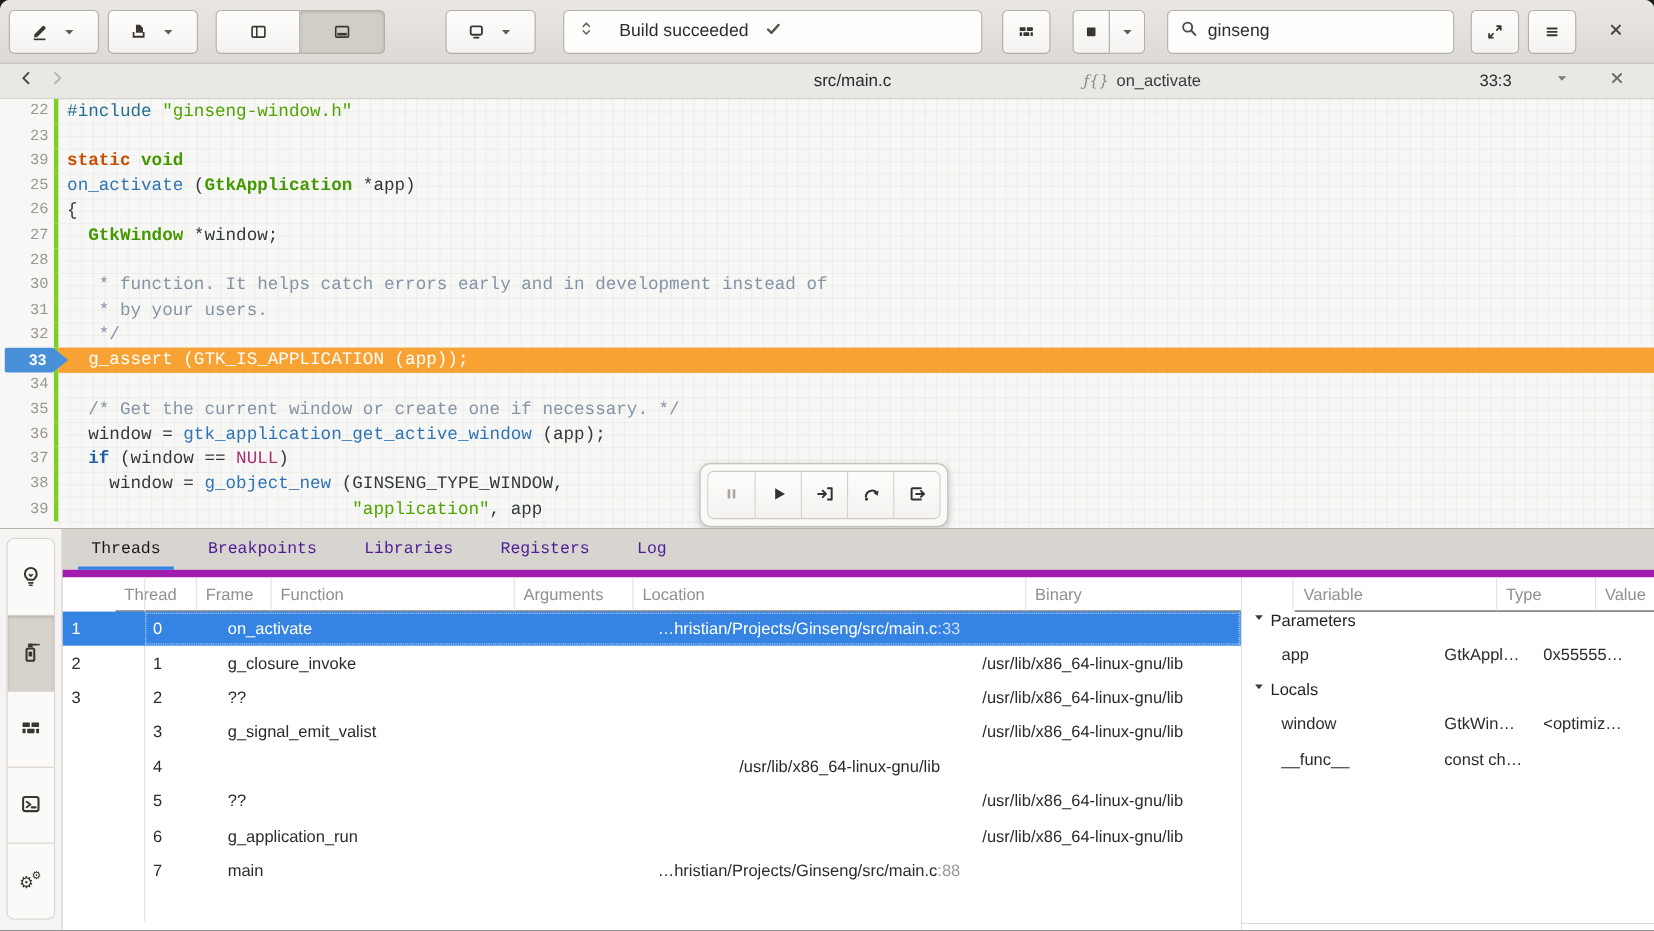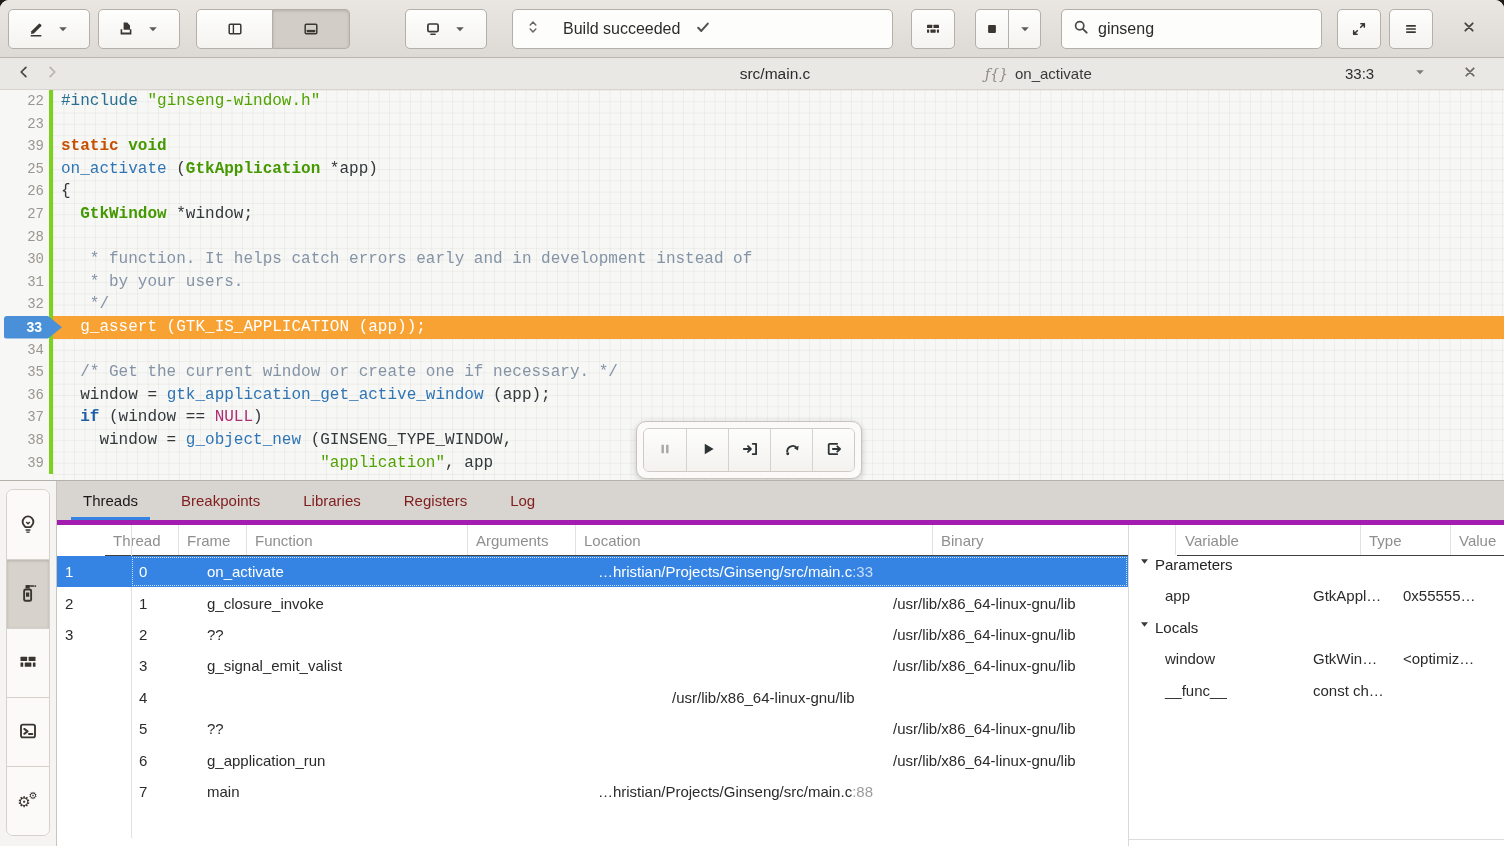--- a/index.html
+++ b/index.html
@@ -75,22 +75,22 @@
   .tline{position:absolute;top:358px;left:57px;right:0;height:1px;background:#dcdcdc;pointer-events:none;}
   .rail{width:57px;flex:none;background:#f5f4f2;border-right:1px solid #c9c4be;padding-top:8px;
         display:flex;flex-direction:column;align-items:center;}
   .railgrp{display:flex;flex-direction:column;border:1px solid #d6d1ca;border-radius:7px;overflow:hidden;background:#fbfaf9;}
   .railbtn{width:42px;height:69px;display:flex;align-items:center;justify-content:center;
            border-top:1px solid #d6d1ca;color:#39362f;background:#fbfaf9;}
   .railbtn:first-child{border-top:none;}
   .railbtn.active{background:#d7d2cb;box-shadow:inset 0 1px 3px rgba(0,0,0,.16);}
   .railbtn svg{width:20px;height:20px;}
   .panelmain{flex:1;display:flex;flex-direction:column;min-width:0;}
-  .tabbar{height:44px;flex:none;background:#d8d4cf;border-bottom:5px solid #a21caf;display:flex;padding-left:14px;}
-  .tab{padding:0 12px;margin-right:19px;display:flex;align-items:center;font-size:15px;color:#7f1d1d;position:relative;}
+  .tabbar{height:44px;flex:none;background:#d8d4cf;border-bottom:7px solid #a21caf;display:flex;padding-left:14px;font-family:Liberation Mono, monospace;}
+  .tab{padding:0 12px;margin-right:19px;display:flex;align-items:center;font-size:15px;color:#4c1d95;position:relative;}
   .tab.active{color:#191919;}
   .tab.active::after{content:"";position:absolute;left:0;right:0;bottom:0;height:3px;background:#3584e4;}
   .panelbody{flex:1;display:flex;min-width:0;}
   .threads{width:1071px;flex:none;display:flex;flex-direction:column;background:#fff;position:relative;}
   .threads::before{content:"";position:absolute;left:74px;top:0;bottom:8px;width:1px;background:#e2e2e2;}
   .thead{height:31px;flex:none;display:flex;border-bottom:1px solid #404040;margin-left:48px;}
   .th{padding:0 8px;display:flex;align-items:center;font-size:15px;color:#8f8f8f;border-right:1px solid #e2e2e2;
       white-space:nowrap;overflow:hidden;}
   .c0{width:74px;flex:none;} .c1{width:68px;flex:none;} .c2{width:221px;flex:none;}
   .c3{width:108px;flex:none;} .c4{width:357px;flex:none;} .c5{width:243px;flex:none;}

